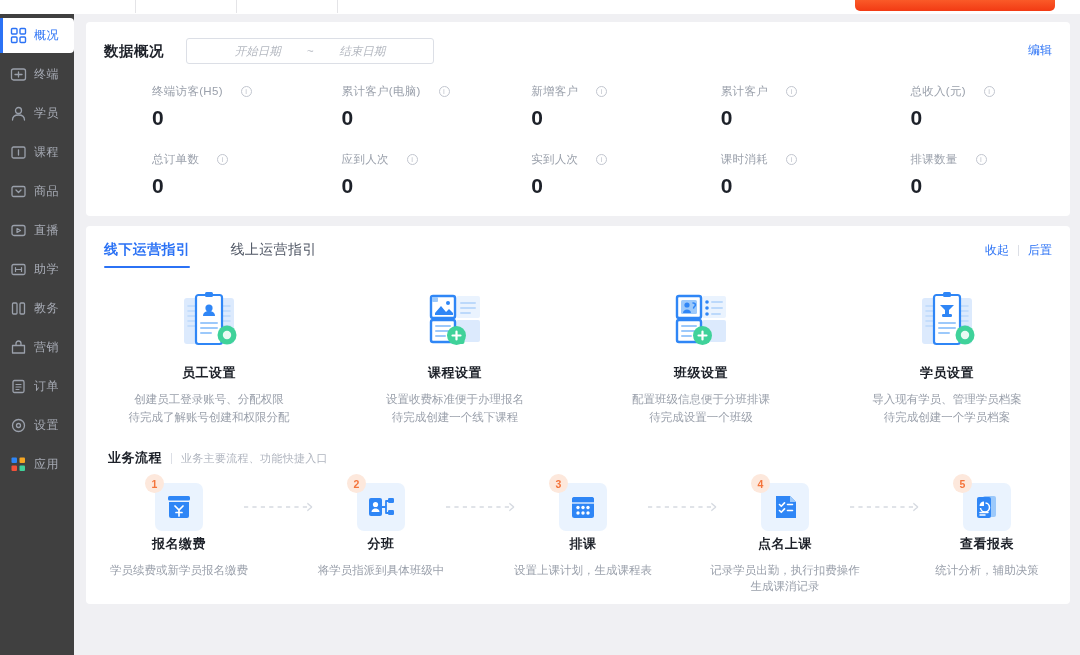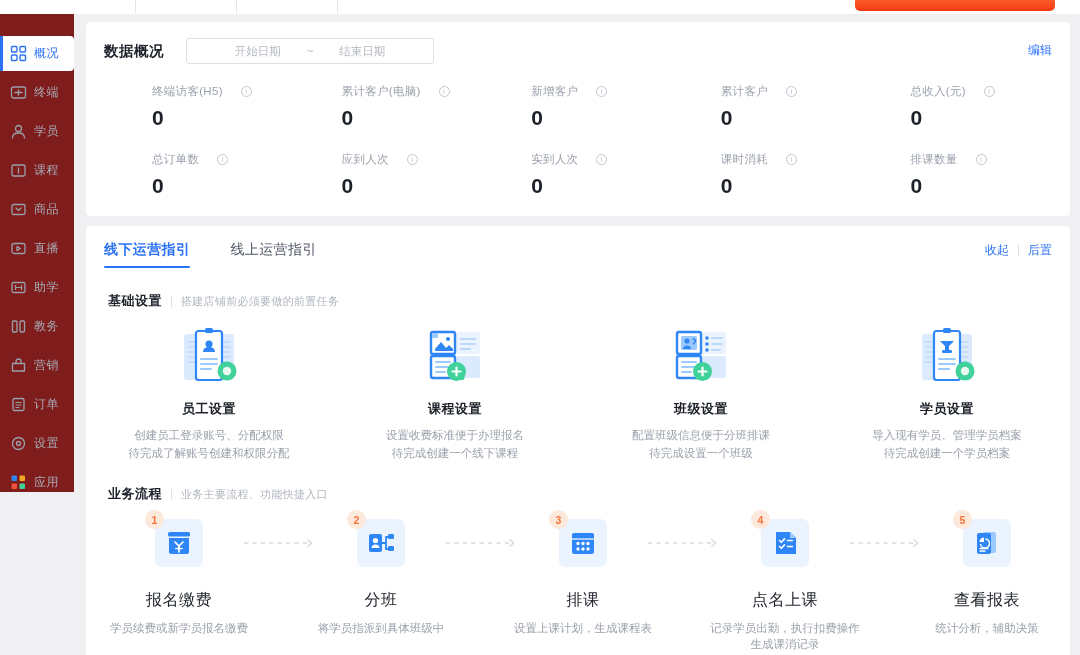--- a/index.html
+++ b/index.html
@@ -20,23 +20,23 @@
   .tab-sep { width: 1px; height: 13px; background: #e4e4e7; }
   .tab-slot { height: 13px; }
   .red-btn {
     position: absolute; left: 855px; top: 0px; width: 200px; height: 11px;
     background: linear-gradient(180deg,#fa5a28 0%, #f23a13 100%);
     border-radius: 0 0 5px 5px;
   }
 
   
   .sidebar {
-    position: absolute; left: 0; top: 0; width: 74px; height: 492px;
-    background: #7f1d1d; z-index: 20;
-    padding-top: 36px;
+    position: absolute; left: 0; top: 0; width: 74px; height: 655px;
+    background: #404040; z-index: 20;
+    padding-top: 18px;
   }
   .nav-item {
     position: relative; height: 35px; display: flex; align-items: center;
     padding-left: 10px; gap: 7px; cursor: pointer; color: #a7abb5;
     font-size: 12px; margin-bottom: 4px;
   }
   .nav-item .ico { width: 17px; height: 17px; flex: 0 0 17px; display: block; }
   .nav-item .lbl { white-space: nowrap; letter-spacing: .5px; }
   .nav-item.active {
     background: #ffffff; color: #2b72f5;
@@ -70,21 +70,21 @@
     background: #fff; color: #5a5f6b; font-size: 11.5px;
     display: flex; align-items: center; justify-content: center; cursor: pointer;
     font-family: inherit;
   }
   .seg-btn:first-child { border-left: 1px solid #dcdfe6; border-radius: 3px 0 0 3px; }
   .seg-btn:last-child { border-radius: 0 3px 3px 0; }
   .seg-btn.sel { color: #2b72f5; border-color: #2b72f5; position: relative; z-index: 2; }
   .daterange {
     margin-left: 14px; width: 248px; height: 26px; border: 1px solid #dcdfe6;
     border-radius: 3px; display: flex; align-items: center; justify-content: center;
-    gap: 26px; font-size: 11.5px; color: #b4b8c0; cursor: pointer;
+    gap: 26px; font-size: 11.5px; color: #b4b8c0; cursor: pointer; font-style: italic;
   }
   .edit-link {
     position: absolute; right: 18px; top: 20px;
     color: #2b72f5; font-size: 12px; cursor: pointer;
   }
   .stats-row { display: flex; margin-top: 20px; }
   .stats-row.second { margin-top: 22px; }
   .stat { flex: 1 1 0; padding-left: 48px; }
   .stat-label {
     font-size: 11.5px; color: #9aa0ab; display: flex; align-items: center; gap: 18px;
@@ -148,21 +148,21 @@
   .flow-icon {
     width: 48px; height: 48px; background: #eaf3fe; border-radius: 7px;
     display: flex; align-items: center; justify-content: center;
   }
   .step-badge {
     position: absolute; left: -10px; top: -9px; width: 19px; height: 19px;
     border-radius: 50%; background: #fde8dc; color: #f4743b;
     font-size: 10.5px; display: flex; align-items: center; justify-content: center;
     font-weight: bold;
   }
-  .flow-name { font-size: 16px; color: #1d2129; font-weight: normal; margin-top: 23px;
+  .flow-name { font-size: 13px; color: #1d2129; font-weight: bold; margin-top: 4px;
                letter-spacing: .5px; }
   .flow-desc { font-size: 11.5px; color: #9aa0ab; margin-top: 9px; text-align: center;
                line-height: 16px; white-space: nowrap; }
   .flow-desc .l2 { display: block; white-space: nowrap; }
   .connector {
     flex: 1 1 auto; height: 48px; display: flex; align-items: center;
     justify-content: center; padding: 0 6px;
   }
   .conn-line { width: 100%; height: 10px; }
 </style>
@@ -405,25 +405,20 @@
       <div class="tabs" data-name="guide-tabs">
         <div class="tab active" data-name="tab-offline-guide">线下运营指引</div>
         <div class="tab" data-name="tab-online-guide">线上运营指引</div>
         <div class="tab-actions" data-name="guide-actions">
           <span data-name="collapse-action">收起</span>
           <span class="divider" data-name="action-divider"></span>
           <span data-name="postpone-action">后置</span>
         </div>
       </div>
 
-      <div class="sec-head" data-name="basic-settings-header">
-        <span class="sec-title" data-name="section-title">基础设置</span>
-        <span class="sec-bar" data-name="title-divider"></span>
-        <span class="sec-sub" data-name="section-subtitle">搭建店铺前必须要做的前置任务</span>
-      </div>
 
       <div class="cards-row" data-name="basic-settings-cards">
 
         <div class="setup-card" data-name="setup-card-staff">
           <div class="setup-icon" data-name="clipboard-person-icon">
             <svg viewBox="0 0 70 62" width="70" height="62">
               <rect x="10" y="8" width="50" height="46" rx="3" fill="#dceafd"></rect>
               <path d="M14 16h10M14 21h10M14 26h10M14 31h10M14 36h10" stroke="#bcd9fb" stroke-width="1.6" stroke-linecap="round"></path>
               <path d="M46 16h10M46 21h10M46 26h10M46 31h10M46 36h10" stroke="#bcd9fb" stroke-width="1.6" stroke-linecap="round"></path>
               <rect x="22" y="5" width="26" height="49" rx="2.5" fill="#fff" stroke="#2f86f6" stroke-width="2.2"></rect>

